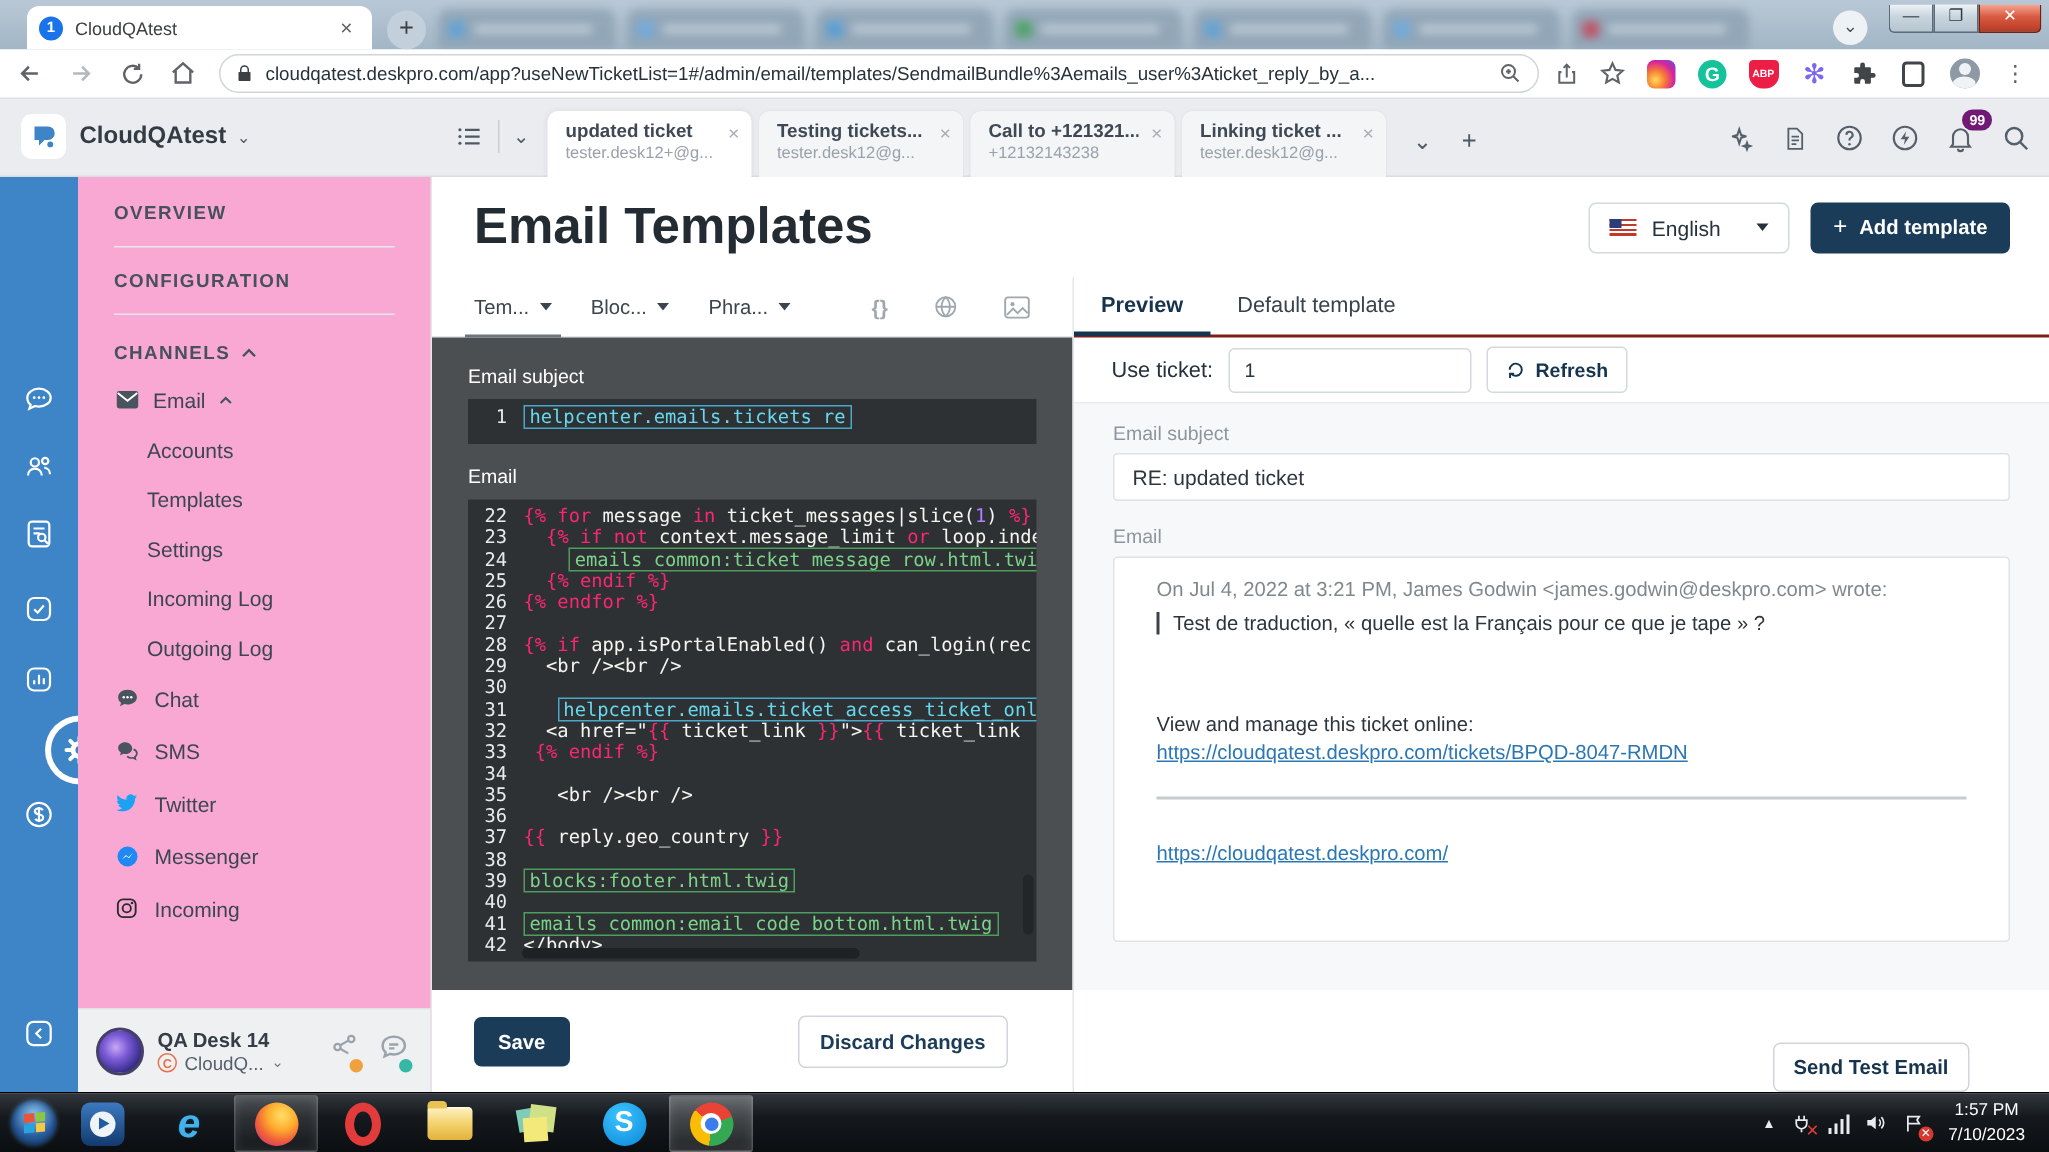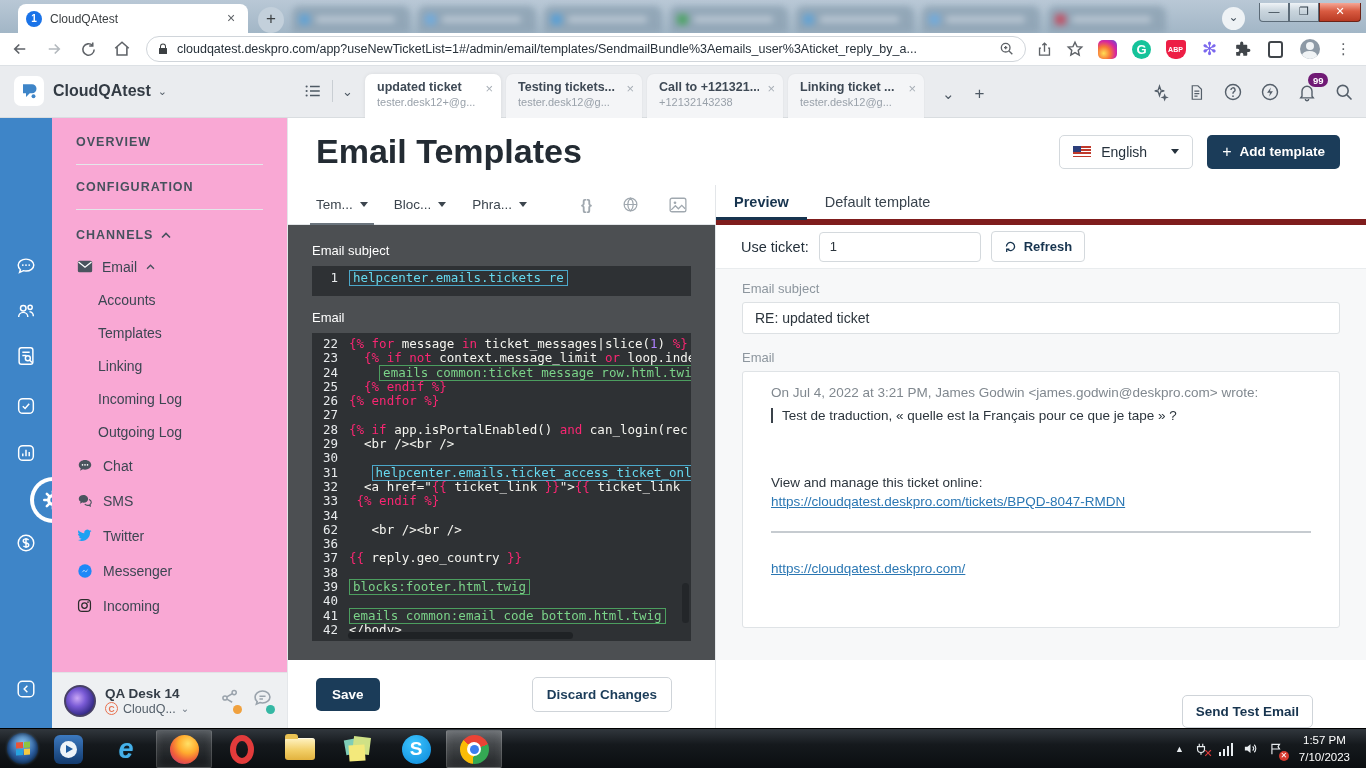--- a/index.html
+++ b/index.html
@@ -150,21 +150,21 @@
   .hscroll { position:absolute; left:36px; bottom:2px; width:225px; height:7px; border-radius:4px; background:#1f2225; }
   .vscroll { position:absolute; right:2px; bottom:18px; width:7px; height:40px; border-radius:4px; background:#232629; }
 
   .left-foot { flex:1; display:flex; align-items:center; padding:0 43px 0 28px; }
   .save-btn { background:#1b3c59; color:#fff; font-size:13.5px; font-weight:bold; border-radius:5px;
     padding:9px 16px; }
   .discard-btn { margin-left:auto; background:#fff; border:1px solid #cfd4d9; color:#1b3c59; font-size:13.5px;
     font-weight:bold; border-radius:5px; padding:9px 14px; }
 
   .right-col { flex:1; border-left:1px solid #e3e6e9; display:flex; flex-direction:column; }
-  .pv-tabs { height:40px; border-bottom:6px solid #7f1d1d; display:flex; }
+  .pv-tabs { height:40px; border-bottom:2px solid #7f1d1d; display:flex; }
   .pv-tab { padding:0 18px; display:flex; align-items:center; font-size:14.5px; color:#39434d; position:relative; }
   .pv-tab.active { color:#17344f; font-weight:bold; }
   .pv-tab.active::after { content:""; position:absolute; left:0; right:0; bottom:-1px; height:3px; background:#17344f; }
   .use-row { height:43px; display:flex; align-items:center; padding-left:25px; gap:10px; }
   .use-label { font-size:14.5px; color:#25313c; }
   .use-input { width:162px; height:30px; border:1px solid #d4d9dd; border-radius:4px; padding:0 10px;
     font-size:13px; color:#2c353d; font-family:inherit; }
   .refresh-btn { height:31px; border:1px solid #d4d9dd; border-radius:4px; background:#fff; display:flex;
     align-items:center; padding:0 12px; gap:7px; font-size:13px; font-weight:bold; color:#17344f; }
   .gray-band { height:392px; background:#f7f8f9; border-top:1px solid #e9ecee; padding:12px 26px 0 26px; }
@@ -510,21 +510,21 @@
             </svg>
         </span>
         <span>Email</span>
         <svg width="9" height="6" viewBox="0 0 10 7" fill="none" stroke="#46515d" stroke-width="1.6">
             <path d="M1 5.5L5 1.5l4 4"></path>
           </svg>
       </div>
       <div id="email-subitems">
           <div class="mi-sub">Accounts</div>
           <div class="mi-sub">Templates</div>
-          <div class="mi-sub">Linking</div>
+          <div class="mi-sub">Settings</div>
           <div class="mi-sub">Incoming Log</div>
           <div class="mi-sub">Outgoing Log</div>
         </div>
       <div id="channel-items">
           <div class="mi-chan">
             <span class="mi-ic">
               <svg width="16" height="15" viewBox="0 0 24 24" fill="#4a545e">
                 <path d="M12 3c5.5 0 10 3.4 10 7.8s-4.5 7.8-10 7.8c-1.2 0-2.3-.2-3.4-.5L4 20.5l1.2-3.6C3.2 15.5 2 13.3 2 10.8 2 6.4 6.5 3 12 3z"></path>
                 <circle cx="8" cy="11" r="1.3" fill="#fff"></circle>
                 <circle cx="12" cy="11" r="1.3" fill="#fff"></circle>
@@ -657,21 +657,21 @@
                 <div class="code-line"><span class="ln">25</span><span class="sx-plain">  </span><span class="sx-pink">{% endif %}</span></div>
                 <div class="code-line"><span class="ln">26</span><span class="sx-pink">{% endfor %}</span></div>
                 <div class="code-line"><span class="ln">27</span></div>
                 <div class="code-line"><span class="ln">28</span><span class="sx-pink">{% if</span><span class="sx-plain"> app.isPortalEnabled() </span><span class="sx-pink">and</span><span class="sx-plain"> can_login(rec</span></div>
                 <div class="code-line"><span class="ln">29</span><span class="sx-plain">  &lt;br /&gt;&lt;br /&gt;</span></div>
                 <div class="code-line"><span class="ln">30</span></div>
                 <div class="code-line"><span class="ln">31</span><span class="sx-plain">   </span><span class="tok-cyan">helpcenter.emails.ticket_access_ticket_onl</span></div>
                 <div class="code-line"><span class="ln">32</span><span class="sx-plain">  &lt;a href="</span><span class="sx-pink">{{</span><span class="sx-plain"> ticket_link </span><span class="sx-pink">}}</span><span class="sx-plain">"&gt;</span><span class="sx-pink">{{</span><span class="sx-plain"> ticket_link</span></div>
                 <div class="code-line"><span class="ln">33</span><span class="sx-plain"> </span><span class="sx-pink">{% endif %}</span></div>
                 <div class="code-line"><span class="ln">34</span></div>
-                <div class="code-line"><span class="ln">62</span><span class="sx-plain">   &lt;br /&gt;&lt;br /&gt;</span></div>
+                <div class="code-line"><span class="ln">35</span><span class="sx-plain">   &lt;br /&gt;&lt;br /&gt;</span></div>
                 <div class="code-line"><span class="ln">36</span></div>
                 <div class="code-line"><span class="ln">37</span><span class="sx-pink">{{</span><span class="sx-plain"> reply.geo_country </span><span class="sx-pink">}}</span></div>
                 <div class="code-line"><span class="ln">38</span></div>
                 <div class="code-line"><span class="ln">39</span><span class="tok-green">blocks:footer.html.twig</span></div>
                 <div class="code-line"><span class="ln">40</span></div>
                 <div class="code-line"><span class="ln">41</span><span class="tok-green">emails common:email code bottom.html.twig</span></div>
                 <div class="code-line"><span class="ln">42</span><span class="sx-plain">&lt;/body&gt;</span></div>
                 <div class="hscroll"></div>
               <div class="vscroll"></div>
             </div>

